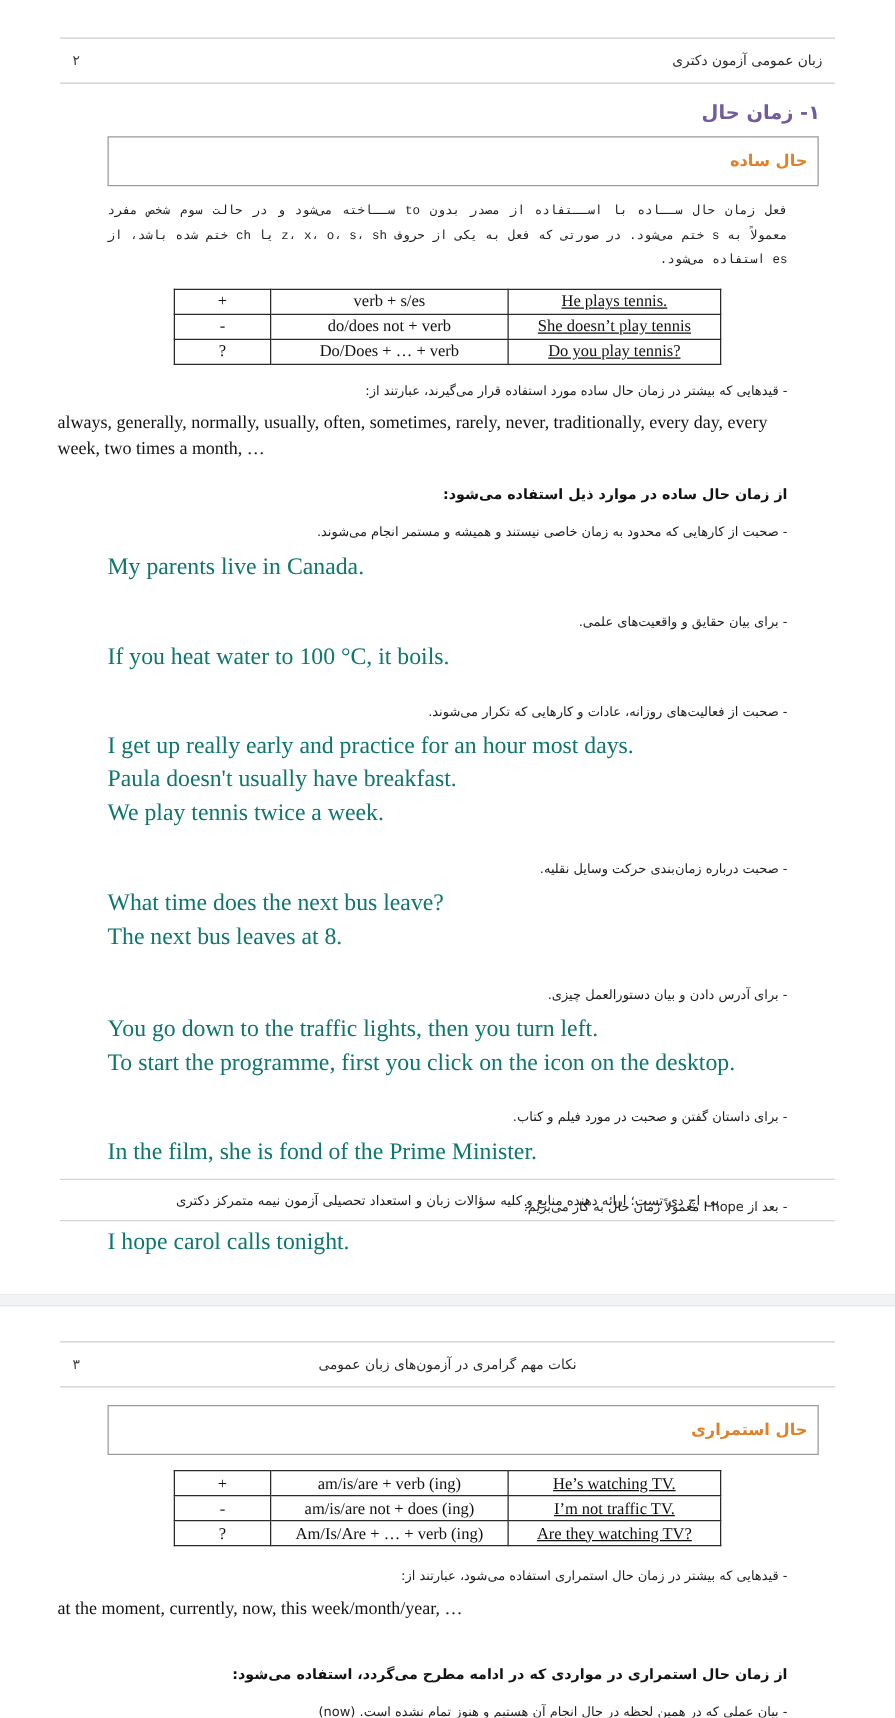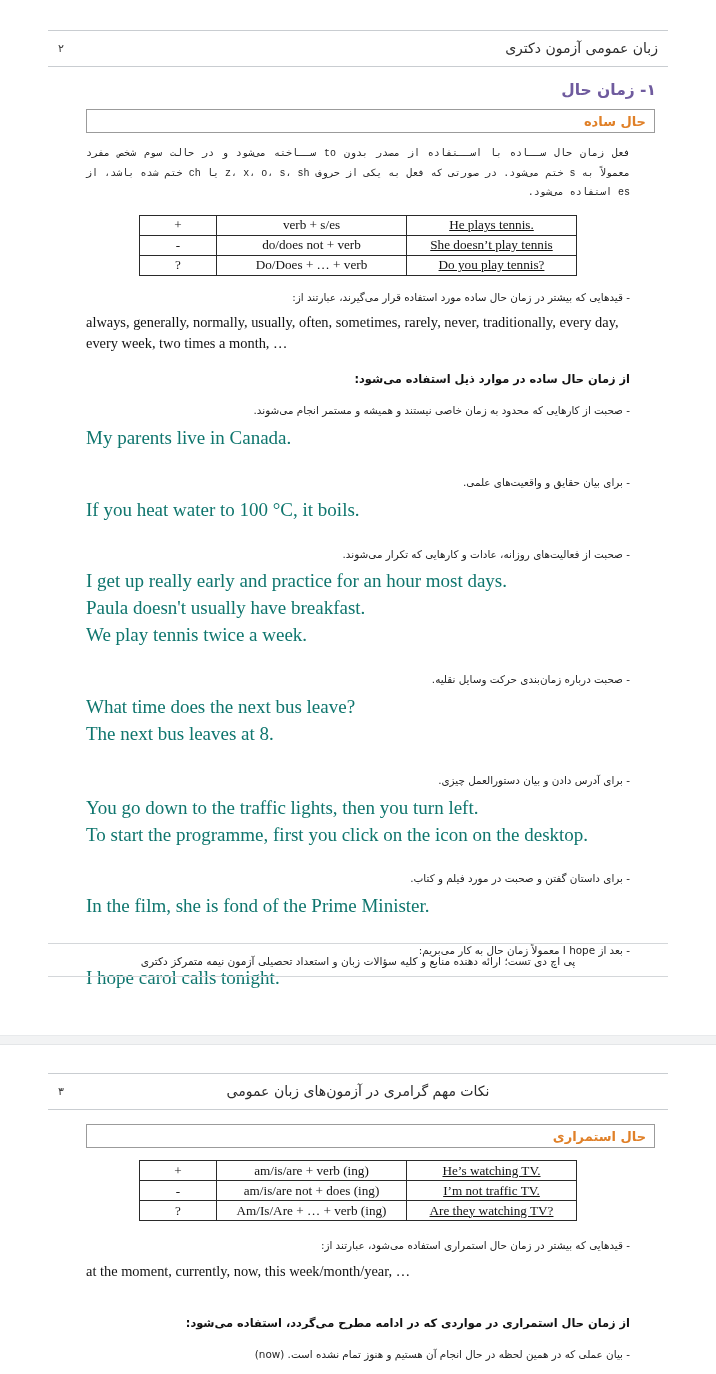--- a/index.html
+++ b/index.html
@@ -38,21 +38,21 @@
     border-bottom: 1px solid #c9cdd1;
     display: flex;
     align-items: center;
     position: relative;
     height: 26px;
   }
   .page-1 .doc-header { margin-top: 30px; }
   .page-2 .doc-header { margin-top: 28px; }
   .hdr-title {
     font-family: "DejaVu Sans", sans-serif;
-    font-size: 14px;
+    font-size: 11px;
     color: #2b2b2b;
     letter-spacing: 0.3px;
     position: absolute;
     white-space: nowrap;
   }
   .page-1 .hdr-title { right: 10px; }
   .page-2 .hdr-title { right: 50%; transform: translateX(50%); }
   .hdr-pagenum {
     font-family: "DejaVu Sans", sans-serif;
     font-size: 11px;
@@ -70,21 +70,21 @@
     font-size: 15.5px;
     font-weight: bold;
     color: #6f5b9e;
     direction: rtl;
   }
 
   
   .tense-box {
     margin: 10px 61px 0 86px;
     border: 1px solid #9b9b9b;
-    height: 24px;
+    height: 40px;
     background: #ffffff;
     display: flex;
     align-items: center;
     justify-content: flex-start;
     padding: 0 8px;
     box-sizing: border-box;
   }
   .tense-box-label {
     font-family: "DejaVu Sans", sans-serif;
     font-size: 13px;
@@ -129,21 +129,21 @@
     margin: 5px 86px 0 86px;
     direction: ltr;
     text-align: left;
     font-family: "Liberation Serif", serif;
     font-size: 19px;
     line-height: 1.42;
     color: #0f766e;
   }
   .en-block .en-line { display: block; white-space: pre-wrap; }
   .en-wrap {
-    margin: 6px 86px 0 86px;
+    margin: 6px 86px 0 46px;
     direction: ltr;
     text-align: left;
     font-family: "Liberation Serif", serif;
     font-size: 14.4px;
     line-height: 1.45;
     color: #111111;
   }
 
   
   .gram-table-wrap {

